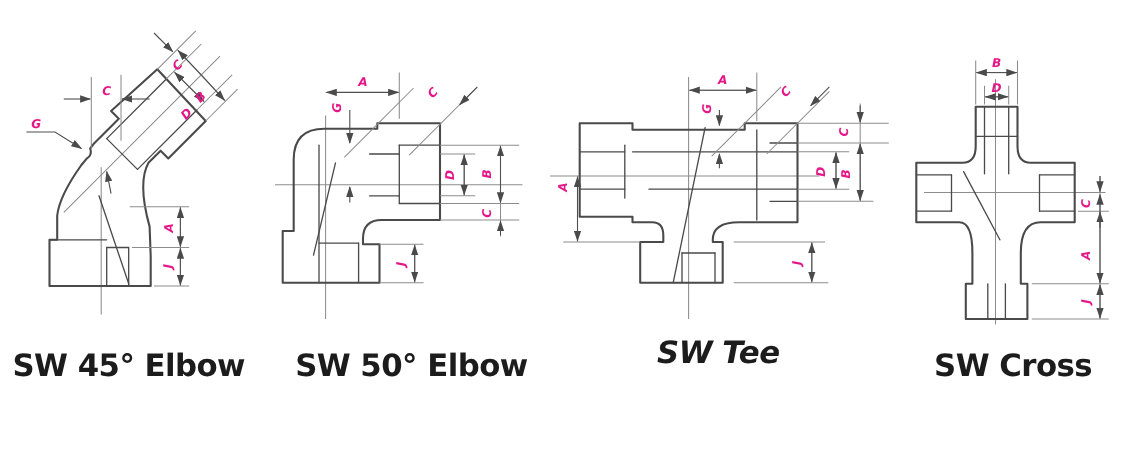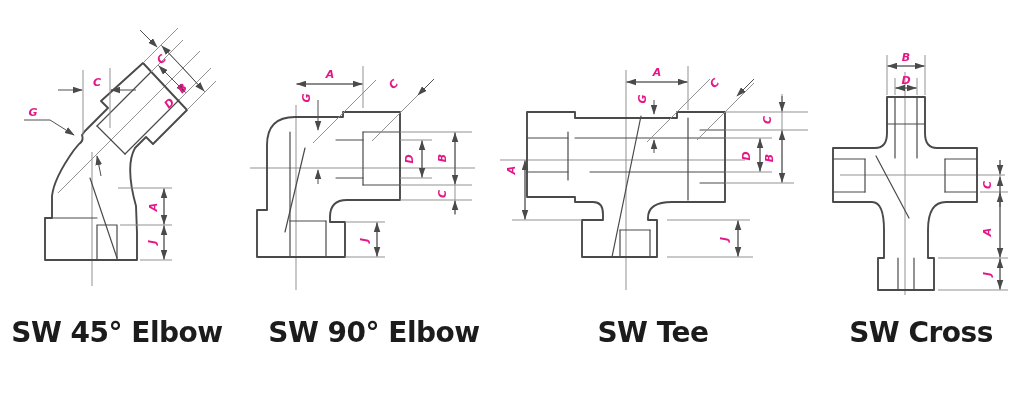--- a/index.html
+++ b/index.html
@@ -275,17 +275,17 @@
     </g>
     <text class="d" x="906" y="61">B</text>
     <text class="d" x="906" y="84">D</text>
     <text class="d" x="991" y="185" transform="rotate(-90,991,185)">C</text>
     <text class="d" x="991" y="232" transform="rotate(-90,991,232)">A</text>
     <text class="d" x="991" y="274" transform="rotate(-90,991,274)">J</text>
   </g>
 </svg>
 
 <div class="caption" style="left:-3px;top:316px;">SW 45° Elbow</div>
-<div class="caption" style="left:254px;top:316px;">SW 90° Elbow</div>
-<div class="caption" style="left:533px;top:316px;">SW Tee</div>
+<div class="caption" style="left:254px;top:316px;">SW 50° Elbow</div>
+<div class="caption" style="left:533px;top:304px;font-style:italic;">SW Tee</div>
 <div class="caption" style="left:801px;top:316px;">SW Cross</div>
 
 </div>
 
 </body></html>

